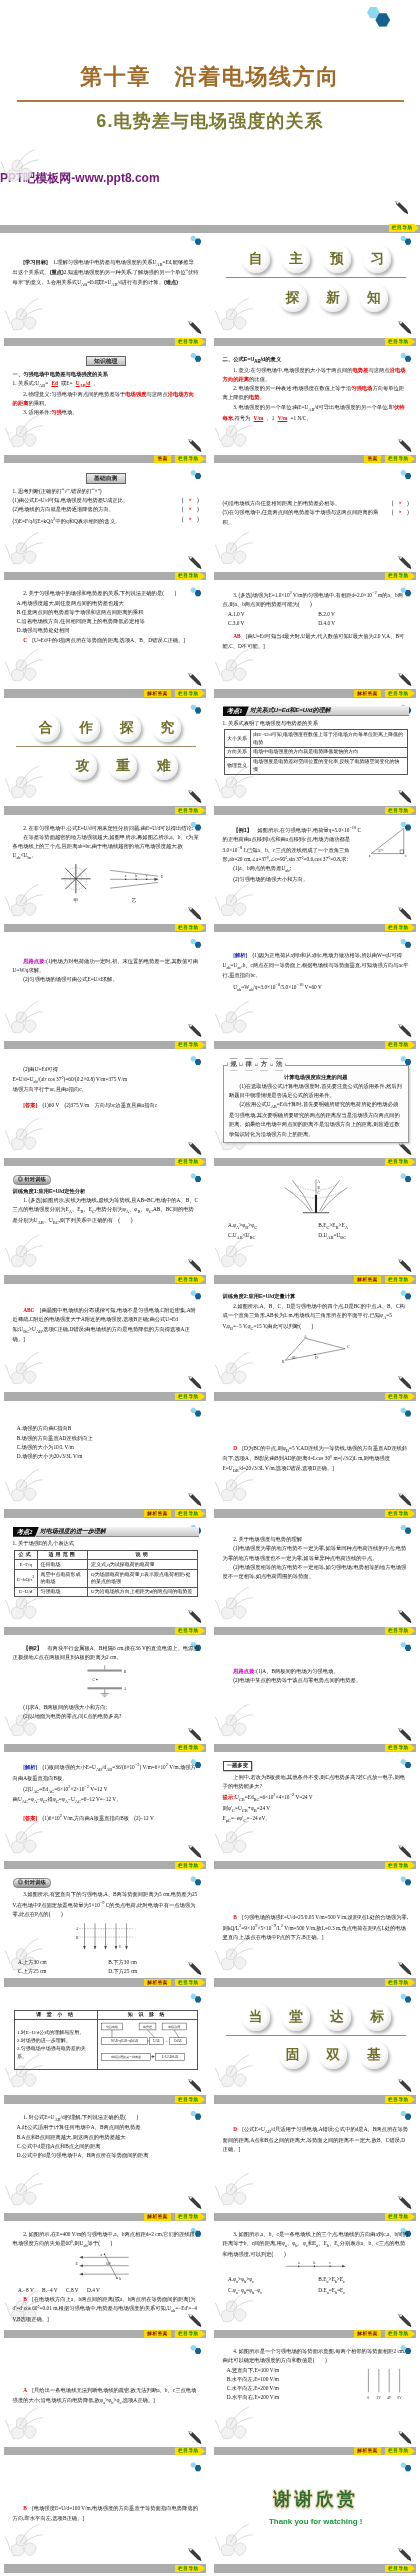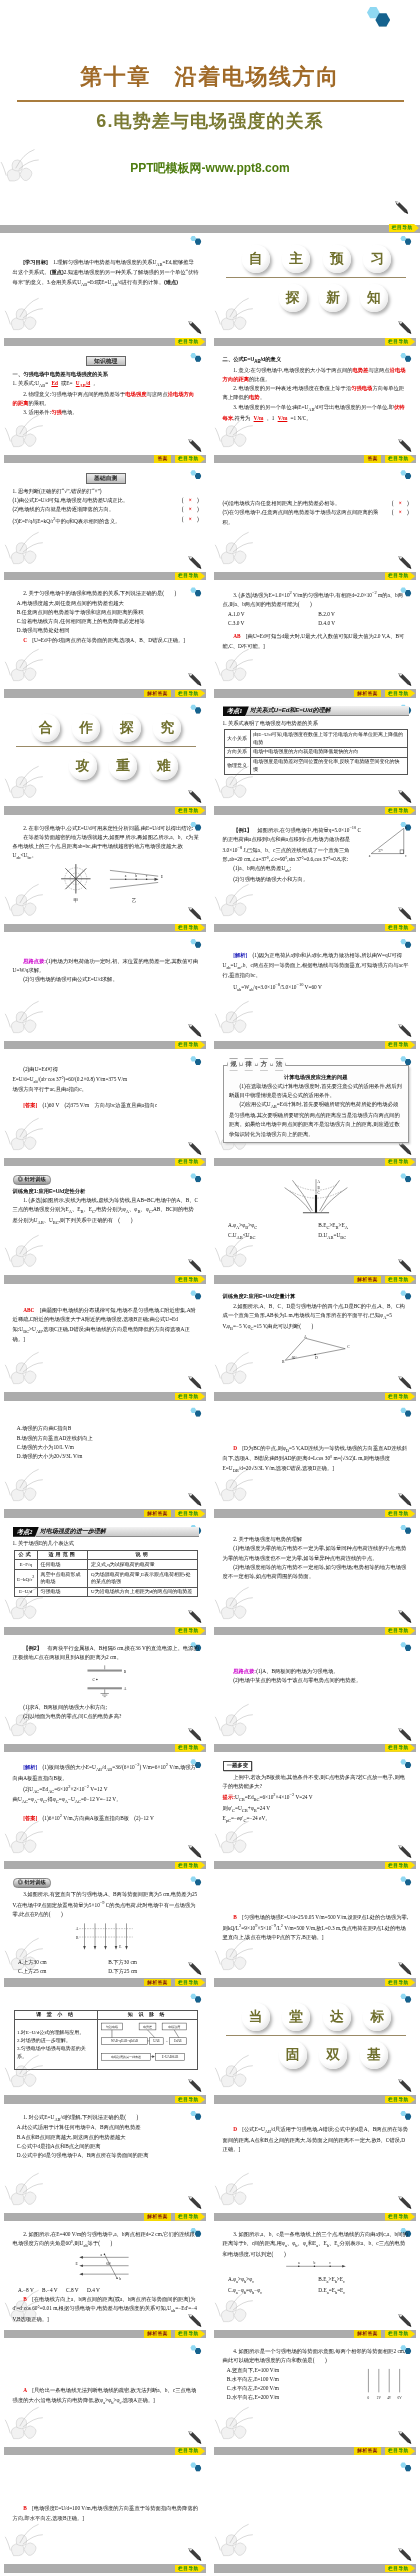--- a/index.html
+++ b/index.html
@@ -1,21 +1,21 @@
 <!DOCTYPE html>
 <html style="font-size:8.4px"><head>
 <meta charset="utf-8">
 <style>
 html,body{margin:0;padding:0;background:#fff;}
 body{width:420px;font-family:"Liberation Serif","DejaVu Serif",serif;color:#111;}
 .title-slide{width:420px;height:233px;position:relative;background:#fff;overflow:hidden;}
 .chapter{margin-top:62px;text-align:center;font:bold 22px "Liberation Sans",sans-serif;color:#a06a28;letter-spacing:1.6px;}
 .tdivider{width:387px;height:1.6px;background:#a97c3e;margin:8.4px auto 7.4px auto;}
 .subtitle{text-align:center;font:bold 18px "Liberation Sans",sans-serif;color:#7a7a33;letter-spacing:1.1px;}
-.watermark{margin-top:27px;text-align:center;font:bold 12px "Liberation Sans",sans-serif;color:#4d7c0f;}
+.watermark{margin-top:37px;font:bold 12px "Liberation Sans",sans-serif;color:#701a75;}
 .grid{display:grid;grid-template-columns:210px 210px;}
 .cell{padding:0 3.7px 0 4.2px;}
 .slide{width:202px;height:113px;position:relative;background:#fff;overflow:hidden;margin-bottom:4.2px;font-size:5.3px;}
 .content{position:absolute;left:8.4px;right:7.4px;top:4.7px;bottom:9.5px;line-height:1.75;}
 .content.vc{display:flex;flex-direction:column;justify-content:center;}
 .para{margin:0;}
 .para.ind{text-indent:2em;}
 .para.ctr{text-align:center;text-indent:0;font-weight:bold;font-family:"Liberation Sans",sans-serif;}
 .sr{color:#e60000;font-weight:bold;}
 .sru{color:#e60000;font-weight:bold;text-decoration:underline;text-underline-offset:1.1px;padding:0 3.2px;}
@@ -1676,18 +1676,24 @@
               <path d="M30,46 Q44,18 66,10"></path>
               <path d="M36,48 Q56,30 74,30"></path>
               <path d="M12,60 Q6,40 2,34"></path>
             </g>
           </svg></span>
       <span class="pen"><svg width="17" height="14.7" xmlns="http://www.w3.org/2000/svg" viewBox="0 0 32 28">
   <polygon points="4,2 12,4 27,19 29,26 22,24 7,9" fill="#3c3c3c"></polygon>
   <polygon points="4,2 12,4 9,8" fill="#e8e8e8"></polygon>
   <polygon points="26,22 29,26 25,25" fill="#111"></polygon>
           </svg></span>
+      <div class="content">
+        <div>
+            <div class="thanks-cn">谢谢欣赏</div>
+            <div class="thanks-en">Thank you for watching !</div>
+          </div>
+      </div>
       <div class="footer-bar"></div>
       <div class="btn-nav">栏目导航</div>
       </div>
     </div>
   </div>
 
 
 </body></html>

